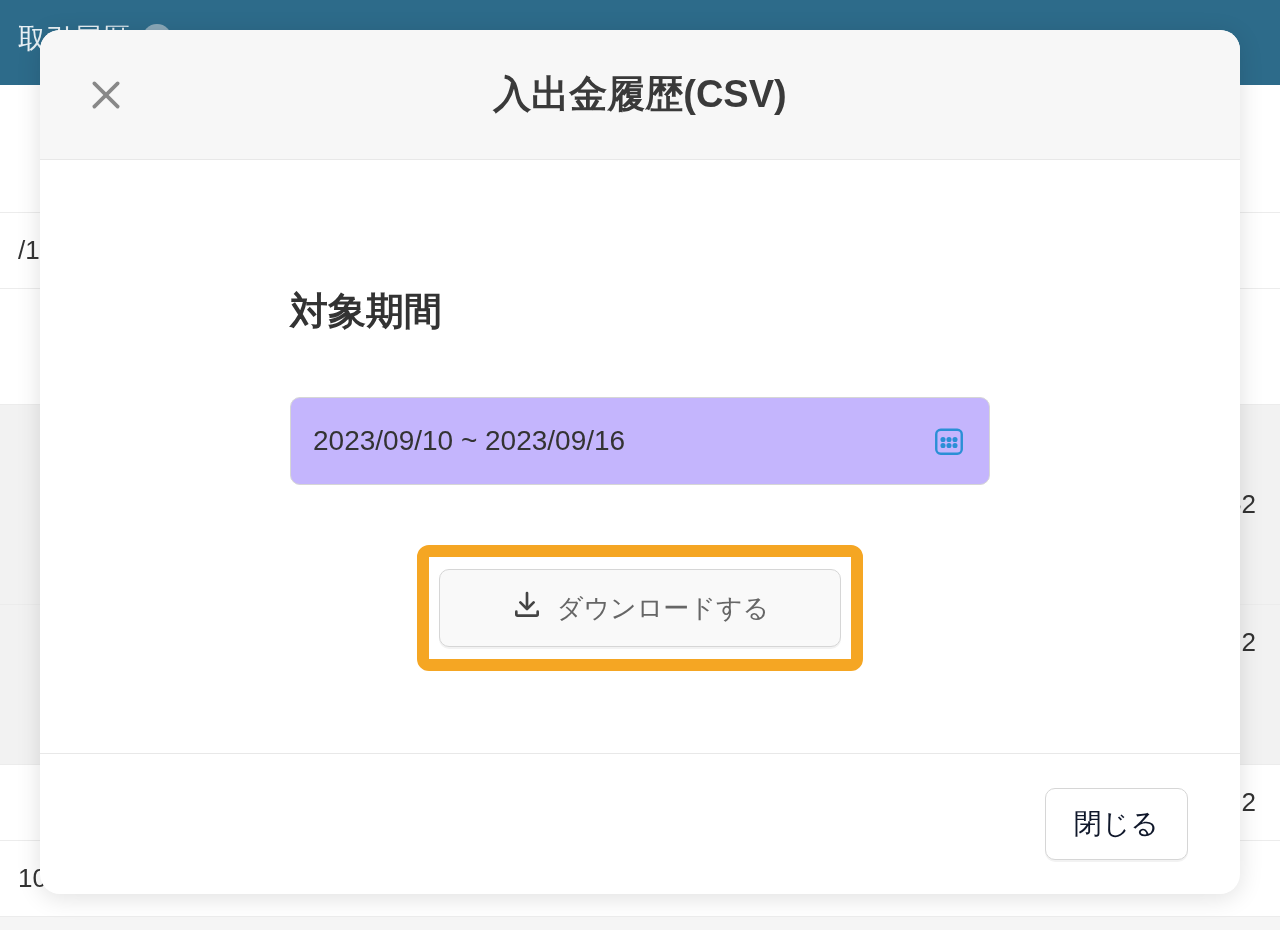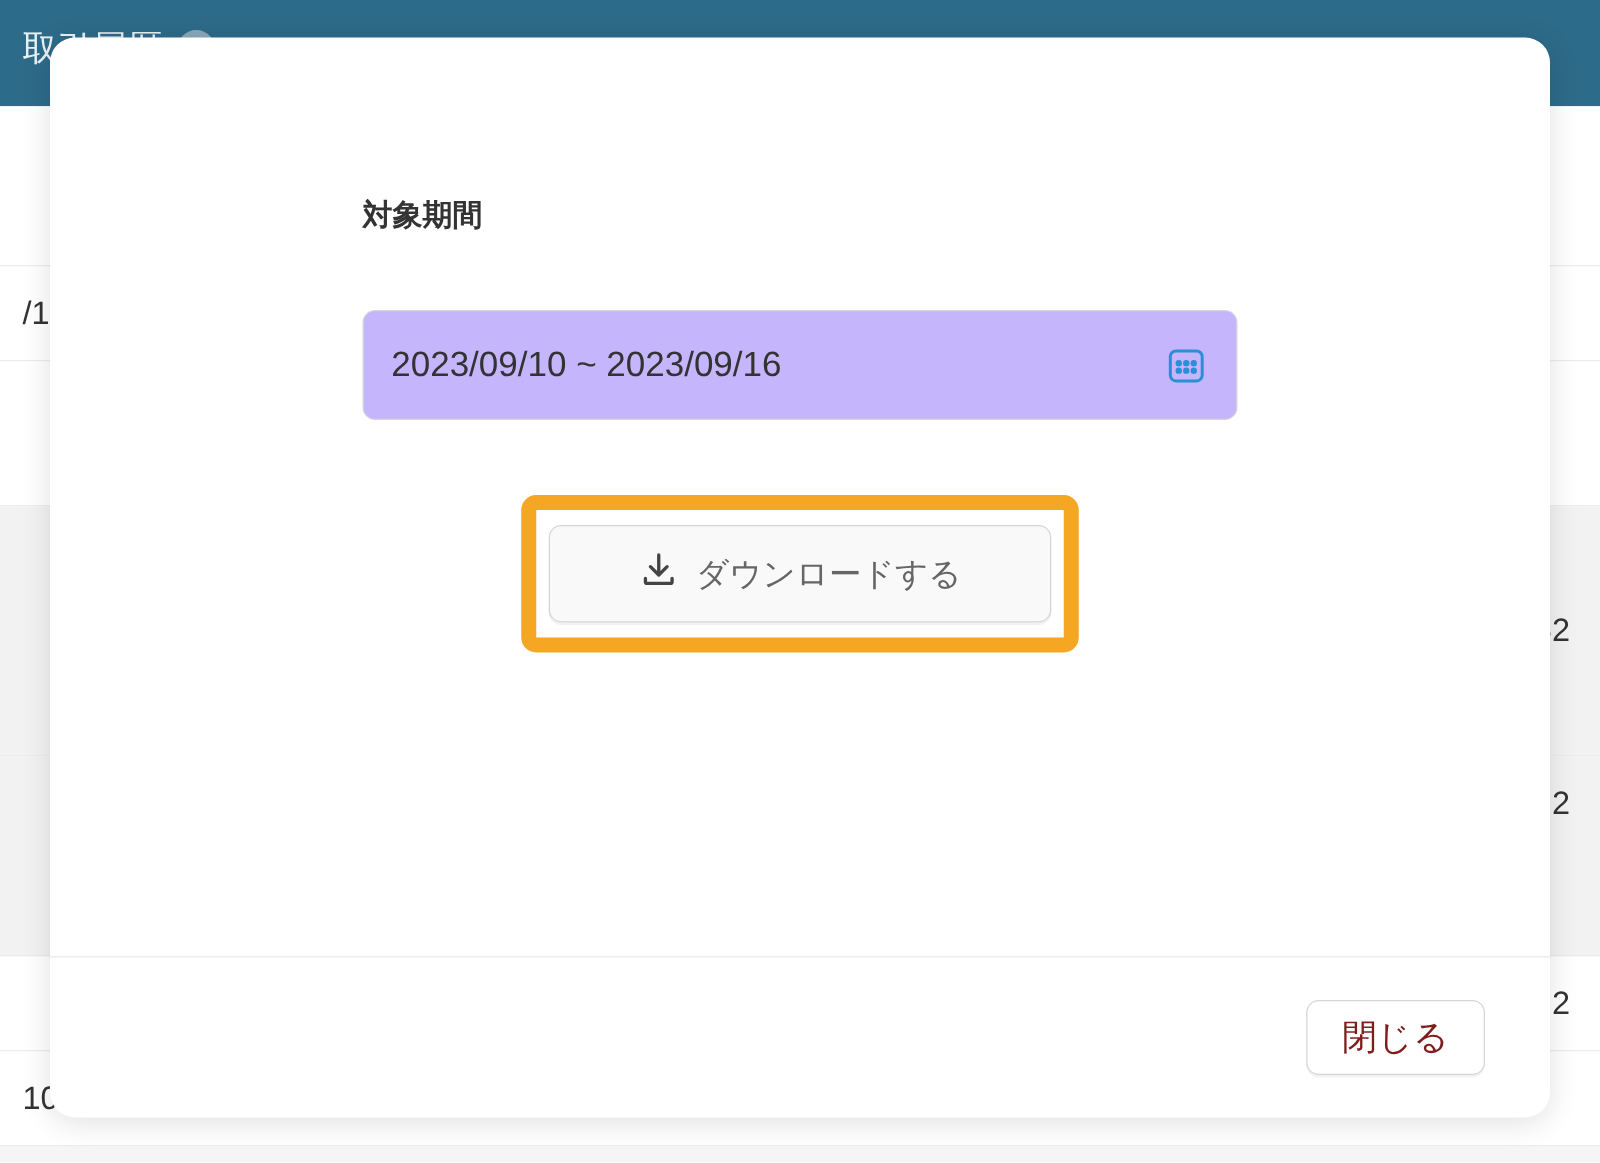--- a/index.html
+++ b/index.html
@@ -84,21 +84,21 @@
       cursor: pointer;
       color: #888;
     }
     .close-x svg { width: 40px; height: 40px; }
     .modal-body {
       flex: 1;
       padding: 0 250px;
       border-bottom: 1px solid #e8e8e8;
     }
     .field-label {
-      font-size: 24px;
+      font-size: 38px;
       font-weight: 700;
       color: #333;
       margin-top: 126px;
       margin-bottom: 60px;
     }
     .date-input {
       display: flex;
       align-items: center;
       justify-content: space-between;
       border: 1px solid #d6d6d6;
@@ -139,24 +139,24 @@
     .dl-button svg { width: 32px; height: 32px; }
     .modal-footer {
       display: flex;
       justify-content: flex-end;
       padding: 34px 52px;
     }
     .close-button {
       background: #fff;
       border: 1px solid #d6d6d6;
       border-radius: 10px;
-      height: 60px;
+      height: 72px;
       padding: 0 28px;
       font-size: 28px;
-      color: #7f1d1d;
+      color: #0f172a;
       cursor: pointer;
       box-shadow: 0 2px 0 rgba(0,0,0,0.05);
     }
   </style>
 </head>
 <body>
 
 <div class="bg-header">
   <span>取引履歴</span>
   <span class="badge"></span>
@@ -178,20 +178,29 @@
   <div class="bg-row">
     <div class="left"></div>
     <div class="right">2</div>
   </div>
   <div class="bg-row">
     <div class="left">10:15:03</div>
   </div>
 </div>
 
 <div class="modal">
+  <div class="modal-header">
+    <div class="close-x">
+      <svg viewBox="0 0 24 24" fill="none" stroke="currentColor" stroke-width="2.2" stroke-linecap="round">
+        <line x1="5" y1="5" x2="19" y2="19"></line>
+          <line x1="19" y1="5" x2="5" y2="19"></line>
+      </svg>
+    </div>
+    <div class="modal-title">入出金履歴(CSV)</div>
+  </div>
 
   <div class="modal-body">
     <div class="field-label">対象期間</div>
     <div class="date-input">
       <span>2023/09/10 ~ 2023/09/16</span>
       <span class="cal-icon">
         <svg viewBox="0 0 24 24" fill="none" stroke="currentColor" stroke-width="1.6">
           <rect x="3.5" y="4.5" width="17" height="16" rx="3"></rect>
           <circle cx="8" cy="11" r="0.9" fill="currentColor"></circle>
           <circle cx="12" cy="11" r="0.9" fill="currentColor"></circle>

